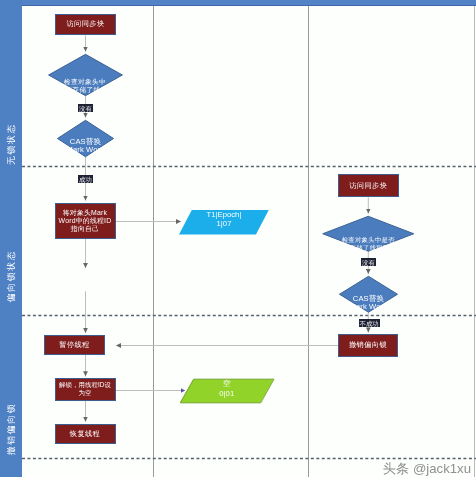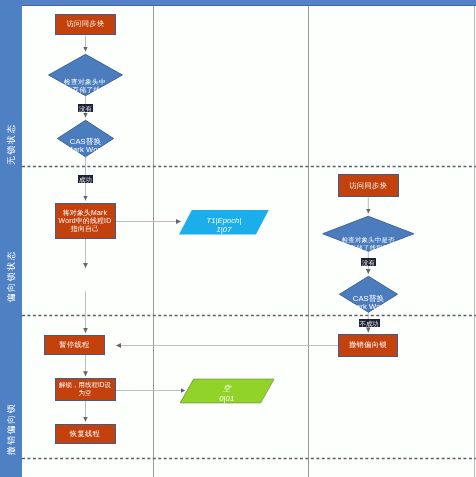--- a/index.html
+++ b/index.html
@@ -21,37 +21,37 @@
   #lane0{top:144px;}
   #lane1{top:276px;}
   #lane2{top:429px;}
 
   .col-div{stroke:#9a9a9a;stroke-width:1;}
   .lane-div{stroke:#55606b;stroke-width:1.5;stroke-dasharray:3.0 2.45;}
 
   .wire path{fill:none;stroke:#bdbdbd;stroke-width:1;}
 
   .node{position:absolute;color:#fff;text-align:center;}
-  .proc{background:#c2410c;border:1px solid #3B5E8E;box-sizing:border-box;
+  .proc{background:#7f1d1d;border:1px solid #3B5E8E;box-sizing:border-box;
         display:flex;align-items:center;justify-content:center;}
   .proc>.tw{display:block;width:100%;}
 
   .dec{display:block;}
   .dec .dia{position:absolute;left:0;top:0;width:100%;height:100%;overflow:visible;}
   .dec .dia polygon{fill:#4A7CBE;stroke:#3F6495;stroke-width:1;vector-effect:non-scaling-stroke;}
   .dec .dtext{position:absolute;left:0;top:-1.8px;width:100%;height:100%;
               display:flex;align-items:flex-end;justify-content:center;}
   .dec .dtext>.tw{display:block;width:100%;}
 
   .pgram{position:absolute;}
   .pg-shape{position:absolute;left:0;top:0;width:100%;height:100%;}
   .pgram.blue .pg-shape{background:#1CAEEA;}
   .pgram.green .pg-shape{background:#92D329;}
   .pg-text{position:absolute;left:0;top:0;width:100%;height:100%;color:#fff;
-           display:flex;align-items:flex-end;justify-content:center;text-align:center;font-style:italic;}
+           display:flex;align-items:flex-start;justify-content:center;text-align:center;}
   .pg-text>.tw{display:block;width:100%;}
 
   .elabel{position:absolute;color:#e8e8f0;background:#1f2233;font-size:6.4px;
           padding:0.6px 1px;line-height:7px;white-space:nowrap;}
 
   .watermark{position:absolute;right:5px;bottom:-1px;color:#8f8f8f;font-size:13.2px;
              letter-spacing:0px;}
 
   
   #n1{left:55px;top:13.5px;width:61px;height:21.5px;font-size:7.2px;letter-spacing:0.4px;}
@@ -223,13 +223,16 @@
   <div class="elabel" id="e2">
     <span>成功</span>
   </div>
   <div class="elabel" id="e3">
     <span>没有</span>
   </div>
   <div class="elabel" id="e4">
     <span>不成功</span>
   </div>
 
+  <div class="watermark">
+    <span>头条 @jack1xu</span>
+  </div>
 </div>
 
 </body></html>

